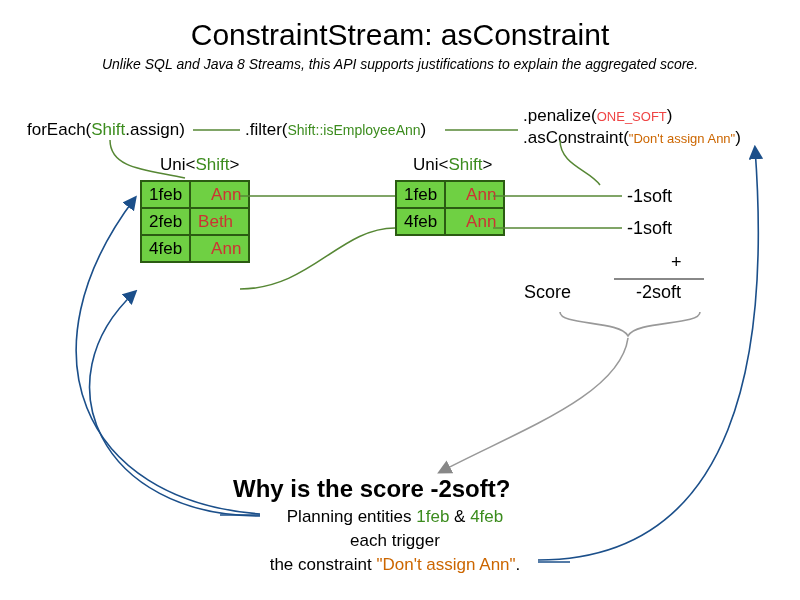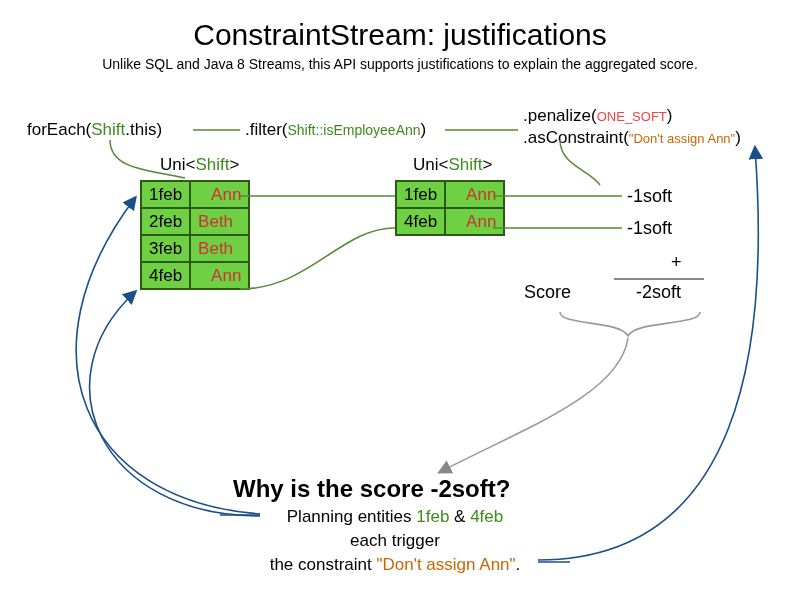--- a/index.html
+++ b/index.html
@@ -15,20 +15,21 @@
   h1 {
     text-align: center;
     font-size: 30px;
     font-weight: normal;
     margin: 18px 0 4px 0;
   }
   .subtitle {
     text-align: center;
     font-size: 14px;
     margin: 0 0 20px 0;
+    font-style: italic;
   }
   .code-line {
     position: absolute;
     font-size: 17px;
     white-space: nowrap;
   }
   .green-type { color: #3c8c1e; }
   .green-lambda { color: #3c8c1e; font-size: 14px; }
   .const { font-size: 13px; color: #ef4444; }
   .orange-str { color: #cc6600; font-size: 13px; }
@@ -69,25 +70,25 @@
   svg.overlay {
     position: absolute;
     left: 0; top: 0;
     width: 800px; height: 600px;
     pointer-events: none;
   }
 </style>
 </head>
 <body>
 
-<h1>ConstraintStream: justifications</h1>
+<h1>ConstraintStream: asConstraint</h1>
 <p class="subtitle">Unlike SQL and Java 8 Streams, this API supports justifications to explain the aggregated score.</p>
 
 <div class="code-line" style="left:27px; top:120px;">
-  <span>forEach(</span><span class="green-type">Shift</span><span>.this)</span>
+  <span>forEach(</span><span class="green-type">Shift</span><span>.assign)</span>
 </div>
 <div class="code-line" style="left:245px; top:120px;">
   <span>.filter(</span><span class="green-lambda">Shift::isEmployeeAnn</span><span>)</span>
 </div>
 <div class="code-line" style="left:523px; top:106px;">
   <span>.penalize(</span><span class="const">ONE_SOFT</span><span>)</span>
 </div>
 <div class="code-line" style="left:523px; top:128px;">
   <span>.asConstraint(</span><span class="orange-str">"Don't assign Ann"</span><span>)</span>
 </div>
@@ -100,24 +101,20 @@
 </div>
 
 <table class="table" style="left:140px; top:180px;">
   <tbody>
       <tr>
         <td>1feb</td>
         <td class="ann">Ann</td>
       </tr>
   <tr>
         <td>2feb</td>
-        <td class="beth">Beth</td>
-      </tr>
-  <tr>
-        <td>3feb</td>
         <td class="beth">Beth</td>
       </tr>
   <tr>
         <td>4feb</td>
         <td class="ann">Ann</td>
       </tr>
 </tbody>
   </table>
 
 <table class="table" style="left:395px; top:180px;">

